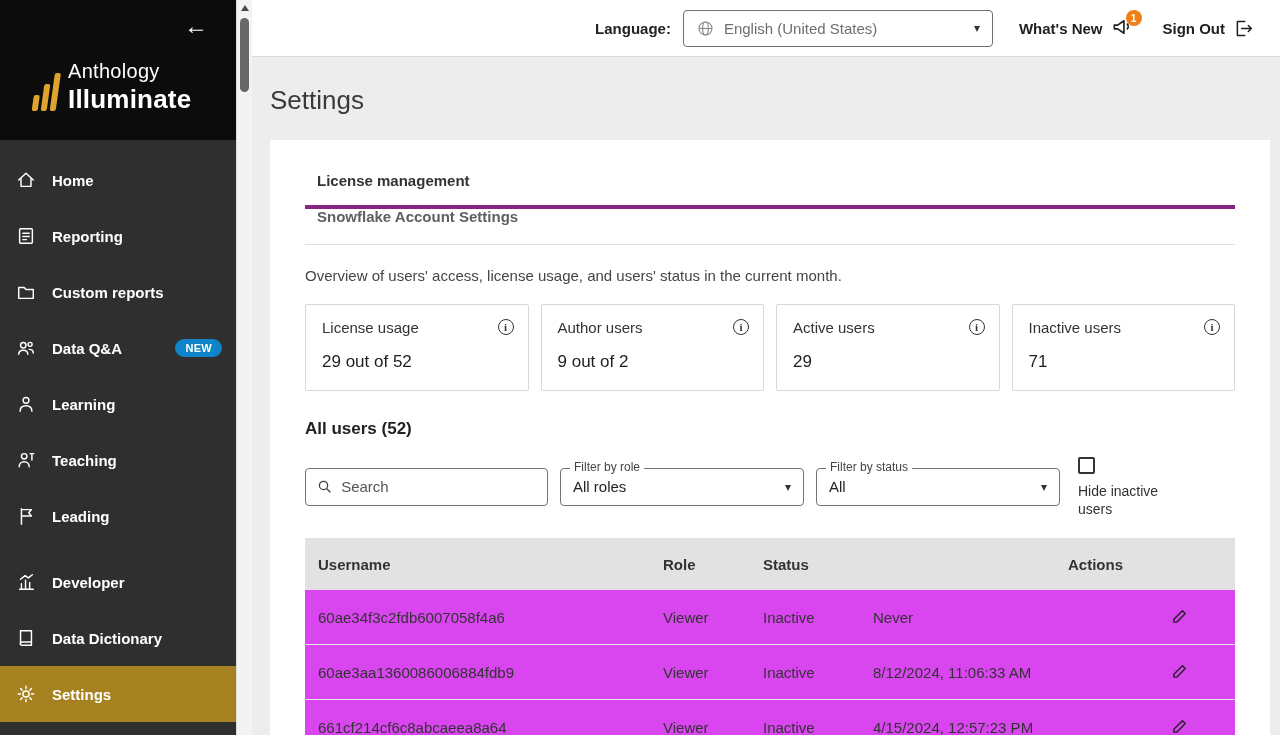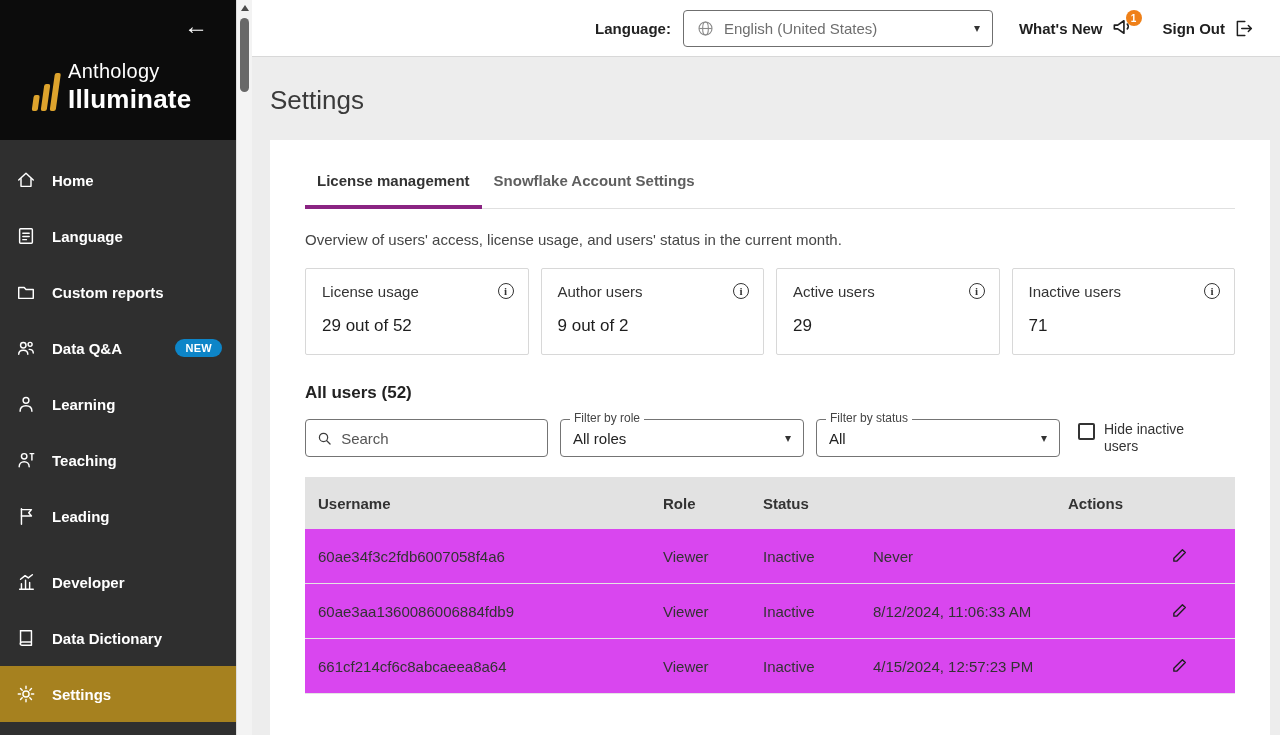--- a/index.html
+++ b/index.html
@@ -59,21 +59,21 @@
   .sign-out .so-label { font-size: 15px; font-weight: 700; color: #1f1f1f; }
   .sign-out svg { width: 21px; height: 21px; stroke: #1f1f1f; fill: none; stroke-width: 1.7;
                   stroke-linecap: round; stroke-linejoin: round; }
 
   .content { flex: 1; background: #ededed; padding: 22px 10px 0 18px; overflow: hidden; display: flex; flex-direction: column; }
   .page-title { font-size: 26px; font-weight: 400; color: #3a3a3a; margin: 6px 0 24px 0; }
 
   .card { background: #fff; flex: 1; padding: 32px 35px 0 35px; }
 
   
-  .tabs { display: flex; border-bottom: 1px solid #e0e0e0; }
+  .tabs { display: flex; border-bottom: 1px solid #e0e0e0; flex-direction: column; }
   .tab { padding: 0 12px 16px 12px; font-size: 15px; font-weight: 700; color: #5f5f5f; cursor: pointer;
          border-bottom: 4px solid transparent; margin-bottom: -1px; }
   .tab.active { color: #333; border-bottom-color: #8a2482; }
 
   .overview-text { margin-top: 22px; font-size: 15px; color: #454545; }
 
   
   .stats { display: flex; gap: 12px; margin-top: 20px; }
   .stat { flex: 1; border: 1px solid #d8d8d8; border-radius: 2px; padding: 14px 14px 18px 16px; background: #fff; }
   .stat-head { display: flex; justify-content: space-between; align-items: flex-start; text-align: center; }
@@ -88,21 +88,21 @@
   .filters { display: flex; align-items: center; gap: 12px; margin-top: 16px; }
   .search-box { width: 243px; height: 38px; border: 1px solid #747474; border-radius: 4px;
                 display: flex; align-items: center; gap: 9px; padding: 0 11px; background: #fff; }
   .search-box svg { width: 17px; height: 17px; stroke: #3d3d3d; fill: none; stroke-width: 1.8; stroke-linecap: round; }
   .search-box input { border: none; outline: none; font-size: 15px; color: #333; width: 100%;
                       font-family: "Liberation Sans", sans-serif; background: transparent; }
   .search-box input::placeholder { color: #555; }
   .select-box { width: 244px; height: 38px; border: 1px solid #747474; border-radius: 4px; position: relative;
                 display: flex; align-items: center; padding: 0 12px; font-size: 15px; color: #222; cursor: pointer; background: #fff; }
   .float-label { position: absolute; top: -9px; left: 9px; background: #fff; padding: 0 4px; font-size: 12px; color: #454545; }
-  .checkbox-group { display: flex; align-items: flex-start; gap: 9px; margin-left: 6px; width: 118px; cursor: pointer; }
+  .checkbox-group { display: flex; align-items: flex-start; gap: 9px; margin-left: 6px; width: 118px; cursor: pointer; flex-direction: column; }
   .checkbox { width: 17px; height: 17px; border: 2px solid #333; border-radius: 2px; background: #fff; flex: 0 0 17px; margin-top: 2px; }
   .checkbox-label { font-size: 14px; color: #333; line-height: 1.25; }
 
   
   .table { margin-top: 20px; }
   .thead, .trow { display: grid; grid-template-columns: 345px 100px 110px 280px 1fr; align-items: center; padding-left: 13px; }
   .thead { background: #e2e2e2; height: 52px; font-size: 15px; font-weight: 700; color: #333; }
   .th-actions { text-align: right; padding-right: 30px; }
   .trow { height: 55px; border-bottom: 1px solid #e4e4e4; font-size: 15px; color: #333; background: #d946ef; }
   .td-actions { text-align: right; padding-right: 44px; }
@@ -136,21 +136,21 @@
             <path d="M3 11 L11 3.5 L19 11"></path>
             <path d="M5.5 9.5 V18 H16.5 V9.5"></path>
           </svg>
         <span>Home</span>
       </div>
       <div class="nav-item">
         <svg viewBox="0 0 22 22">
             <rect x="4" y="3" width="14" height="16" rx="1"></rect>
             <path d="M7.5 8 h7 M7.5 11.5 h7 M7.5 15 h4"></path>
           </svg>
-        <span>Language</span>
+        <span>Reporting</span>
       </div>
       <div class="nav-item">
         <svg viewBox="0 0 22 22">
             <path d="M3 6 h6 l2 2.2 h8 V18 H3 Z"></path>
           </svg>
         <span>Custom reports</span>
       </div>
       <div class="nav-item">
         <svg viewBox="0 0 22 22">
             <circle cx="8" cy="8" r="3"></circle>

